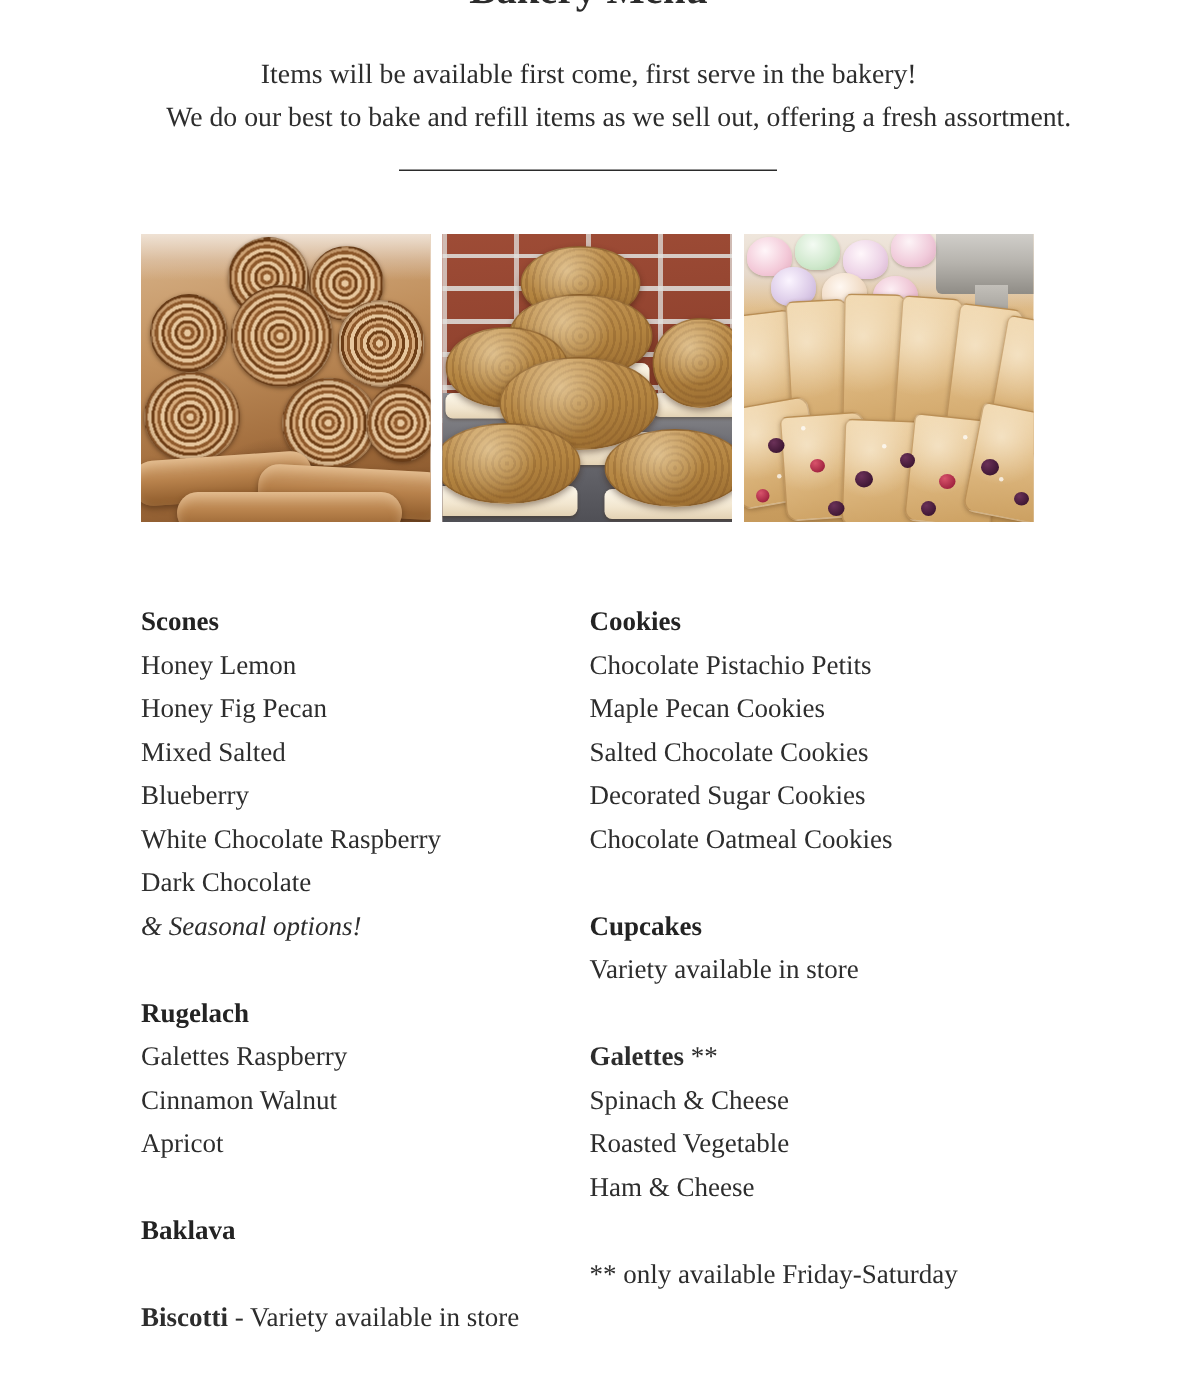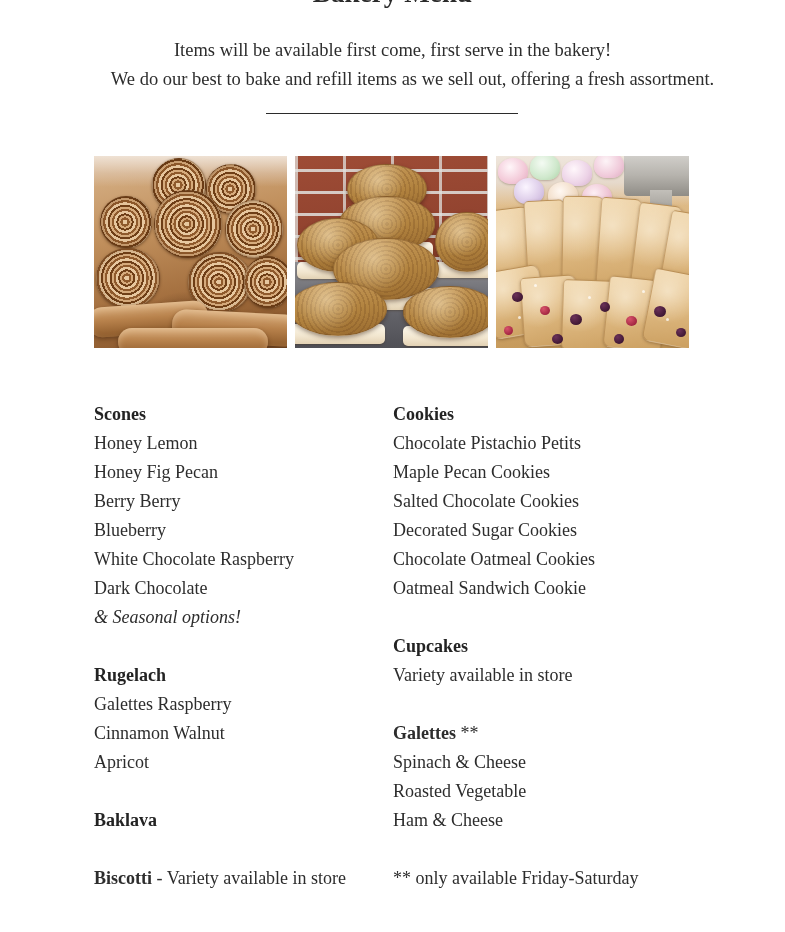--- a/index.html
+++ b/index.html
@@ -351,21 +351,21 @@
   </div>
 
   <div class="menu">
 
     <div class="col col-left">
 
       <div class="section">
         <div class="line heading">Scones</div>
         <div class="line">Honey Lemon</div>
         <div class="line">Honey Fig Pecan</div>
-        <div class="line">Berry Berry</div>
+        <div class="line">Mixed Salted</div>
         <div class="line">Blueberry</div>
         <div class="line">White Chocolate Raspberry</div>
         <div class="line">Dark Chocolate</div>
         <div class="line italic">&amp; Seasonal options!</div>
       </div>
 
       <div class="section">
         <div class="line heading">Rugelach</div>
         <div class="line">Galettes Raspberry</div>
         <div class="line">Cinnamon Walnut</div>
@@ -384,21 +384,20 @@
 
     <div class="col col-right">
 
       <div class="section">
         <div class="line heading">Cookies</div>
         <div class="line">Chocolate Pistachio Petits</div>
         <div class="line">Maple Pecan Cookies</div>
         <div class="line">Salted Chocolate Cookies</div>
         <div class="line">Decorated Sugar Cookies</div>
         <div class="line">Chocolate Oatmeal Cookies</div>
-        <div class="line">Oatmeal Sandwich Cookie</div>
       </div>
 
       <div class="section">
         <div class="line heading">Cupcakes</div>
         <div class="line">Variety available in store</div>
       </div>
 
       <div class="section">
         <div class="line"><span class="inline-bold">Galettes</span><span class="inline-reg"> **</span></div>
         <div class="line">Spinach &amp; Cheese</div>

